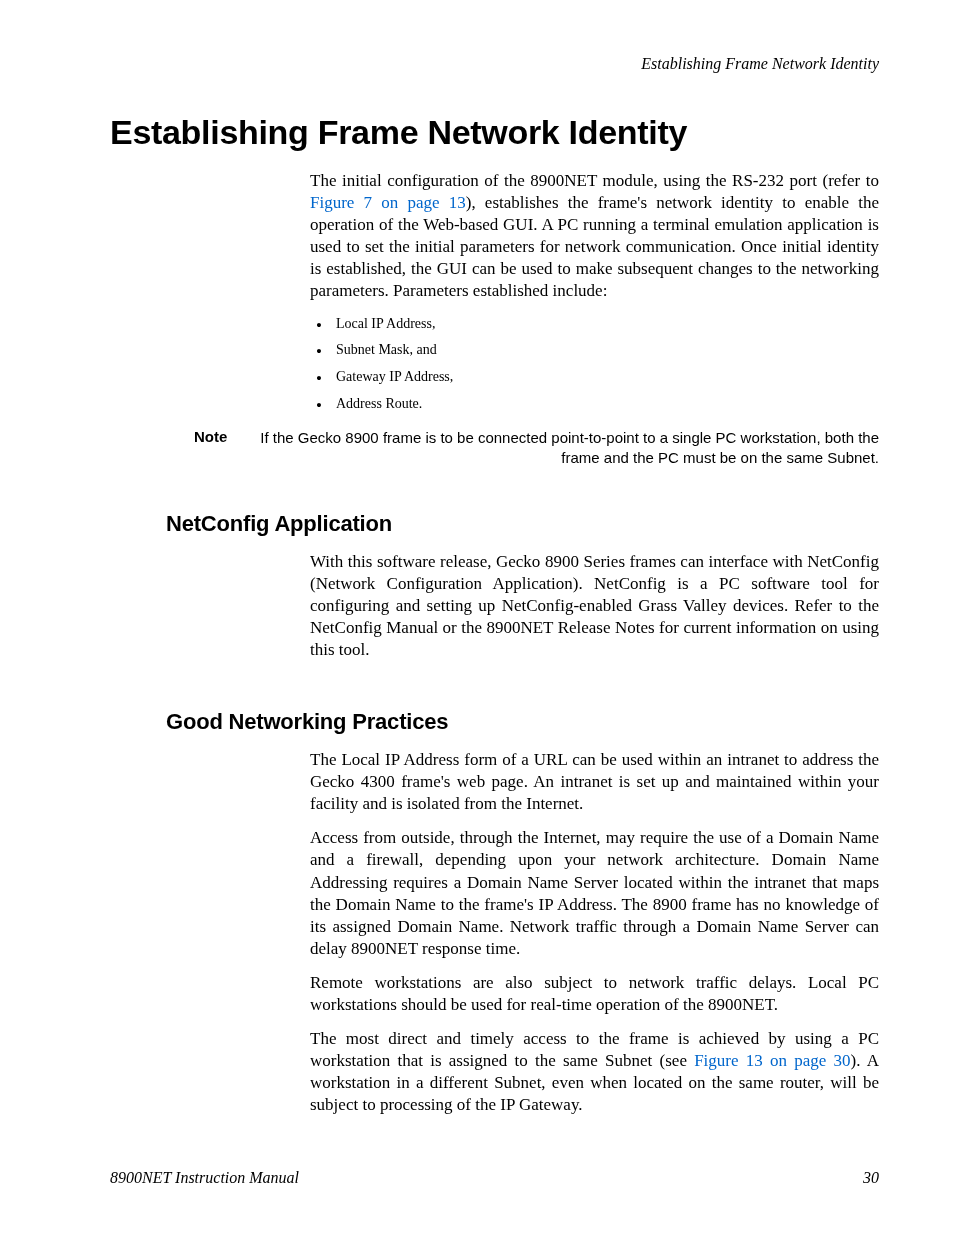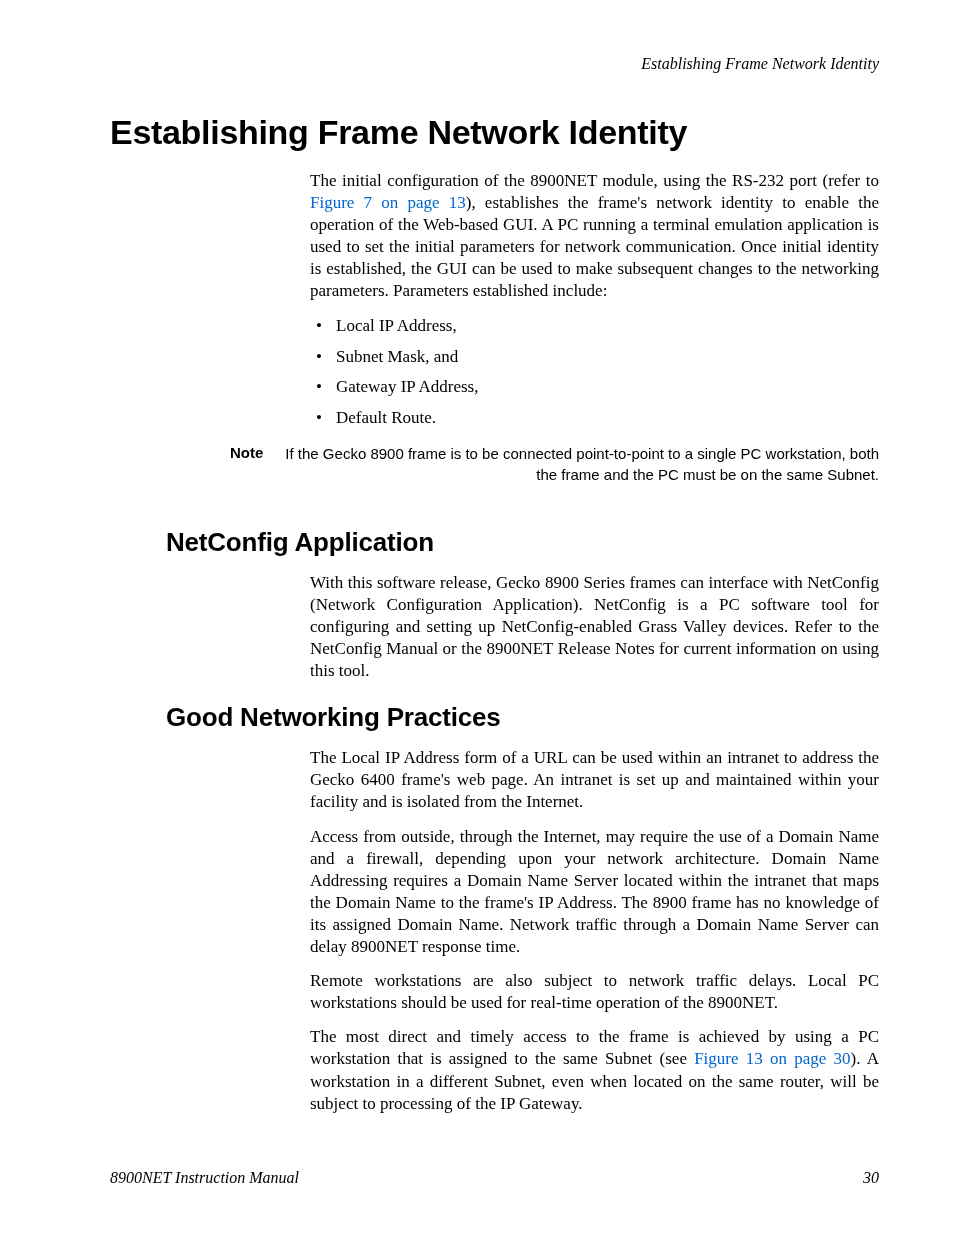--- a/index.html
+++ b/index.html
@@ -42,55 +42,55 @@
     .link {
       color: #0066cc;
       margin-top: 12px;
     }
     .bullet-list {
       list-style: none;
       margin-left: 200px;
       margin-bottom: 14px;
     }
     .bullet-list li {
-      font-size: 17px;
+      font-size: 14px;
       line-height: 1.35;
       padding-left: 26px;
       position: relative;
       margin-bottom: 8px;
     }
     .bullet-list li::before {
       content: "•";
       position: absolute;
       left: 6px;
       font-size: 17px;
     }
     .note-block {
-      margin-left: 120px;
+      margin-left: 84px;
       display: flex;
       gap: 22px;
       margin-bottom: 42px;
       margin-top: 10px;
     }
     .note-label {
       font-family: Arial, Helvetica, sans-serif;
       font-weight: bold;
       font-size: 15px;
       flex-shrink: 0;
     }
     .note-text {
       font-family: Arial, Helvetica, sans-serif;
       font-size: 15px;
       line-height: 1.35;
       text-align: right;
     }
     .section-heading {
       font-family: "Helvetica Neue Condensed", "Arial Narrow", Arial, sans-serif;
       font-weight: bold;
-      font-size: 26px;
+      font-size: 22px;
       font-stretch: condensed;
       margin-top: 30px;
       margin-bottom: 14px;
       margin-left: 56px;
       letter-spacing: -0.2px;
     }
     .footer {
       position: absolute;
       bottom: 48px;
       left: 110px;
@@ -114,36 +114,36 @@
 <div class="body-indent">
   <p class="body-para">
     <span>The initial configuration of the 8900NET module, using the RS-232 port (refer to </span><span class="link">Figure 7 on page 13</span><span>), establishes the frame's network identity to enable the operation of the Web-based GUI. A PC running a terminal emulation application is used to set the initial parameters for network communication. Once initial identity is established, the GUI can be used to make subsequent changes to the networking parameters. Parameters established include:</span>
   </p>
 </div>
 
 <ul class="bullet-list">
   <li>Local IP Address,</li>
   <li>Subnet Mask, and</li>
   <li>Gateway IP Address,</li>
-  <li>Default Route.</li>
+  <li>Address Route.</li>
 </ul>
 
 <div class="note-block">
   <div class="note-label">Note</div>
   <div class="note-text">If the Gecko 8900 frame is to be connected point-to-point to a single PC workstation, both the frame and the PC must be on the same Subnet.</div>
 </div>
 
 <h2 class="section-heading">NetConfig Application</h2>
 <div class="body-indent">
   <p class="body-para">With this software release, Gecko 8900 Series frames can interface with NetConfig (Network Configuration Application). NetConfig is a PC software tool for configuring and setting up NetConfig-enabled Grass Valley devices. Refer to the NetConfig Manual or the 8900NET Release Notes for current information on using this tool.</p>
 </div>
 
-<h2 class="section-heading" style="margin-top:20px">Good Networking Practices</h2>
+<h2 class="section-heading" style="margin-top:48px">Good Networking Practices</h2>
 <div class="body-indent">
-  <p class="body-para">The Local IP Address form of a URL can be used within an intranet to address the Gecko 6400 frame's web page. An intranet is set up and maintained within your facility and is isolated from the Internet.</p>
+  <p class="body-para">The Local IP Address form of a URL can be used within an intranet to address the Gecko 4300 frame's web page. An intranet is set up and maintained within your facility and is isolated from the Internet.</p>
   <p class="body-para">Access from outside, through the Internet, may require the use of a Domain Name and a firewall, depending upon your network architecture. Domain Name Addressing requires a Domain Name Server located within the intranet that maps the Domain Name to the frame's IP Address. The 8900 frame has no knowledge of its assigned Domain Name. Network traffic through a Domain Name Server can delay 8900NET response time.</p>
   <p class="body-para">Remote workstations are also subject to network traffic delays. Local PC workstations should be used for real-time operation of the 8900NET.</p>
   <p class="body-para">
     <span>The most direct and timely access to the frame is achieved by using a PC workstation that is assigned to the same Subnet (see </span><span class="link">Figure 13 on page 30</span><span>). A workstation in a different Subnet, even when located on the same router, will be subject to processing of the IP Gateway.</span>
   </p>
 </div>
 
 <div class="footer">
   <span>8900NET  Instruction Manual</span>
   <span class="page-num">30</span>

